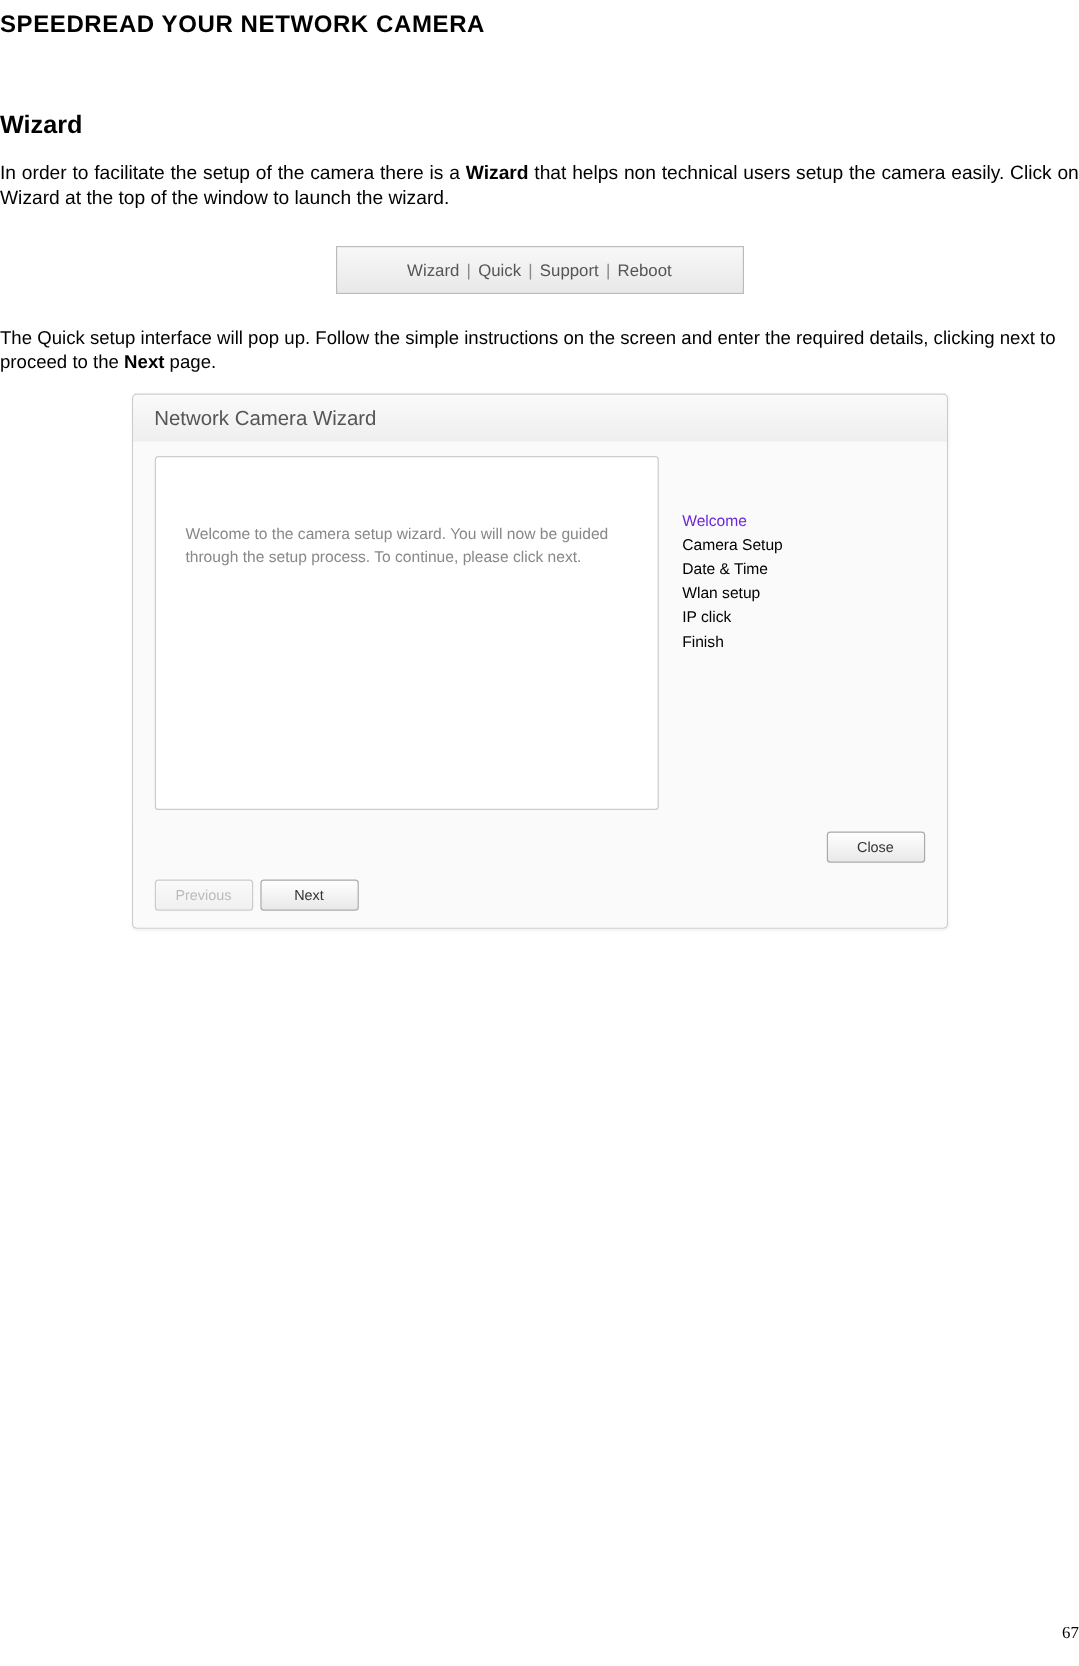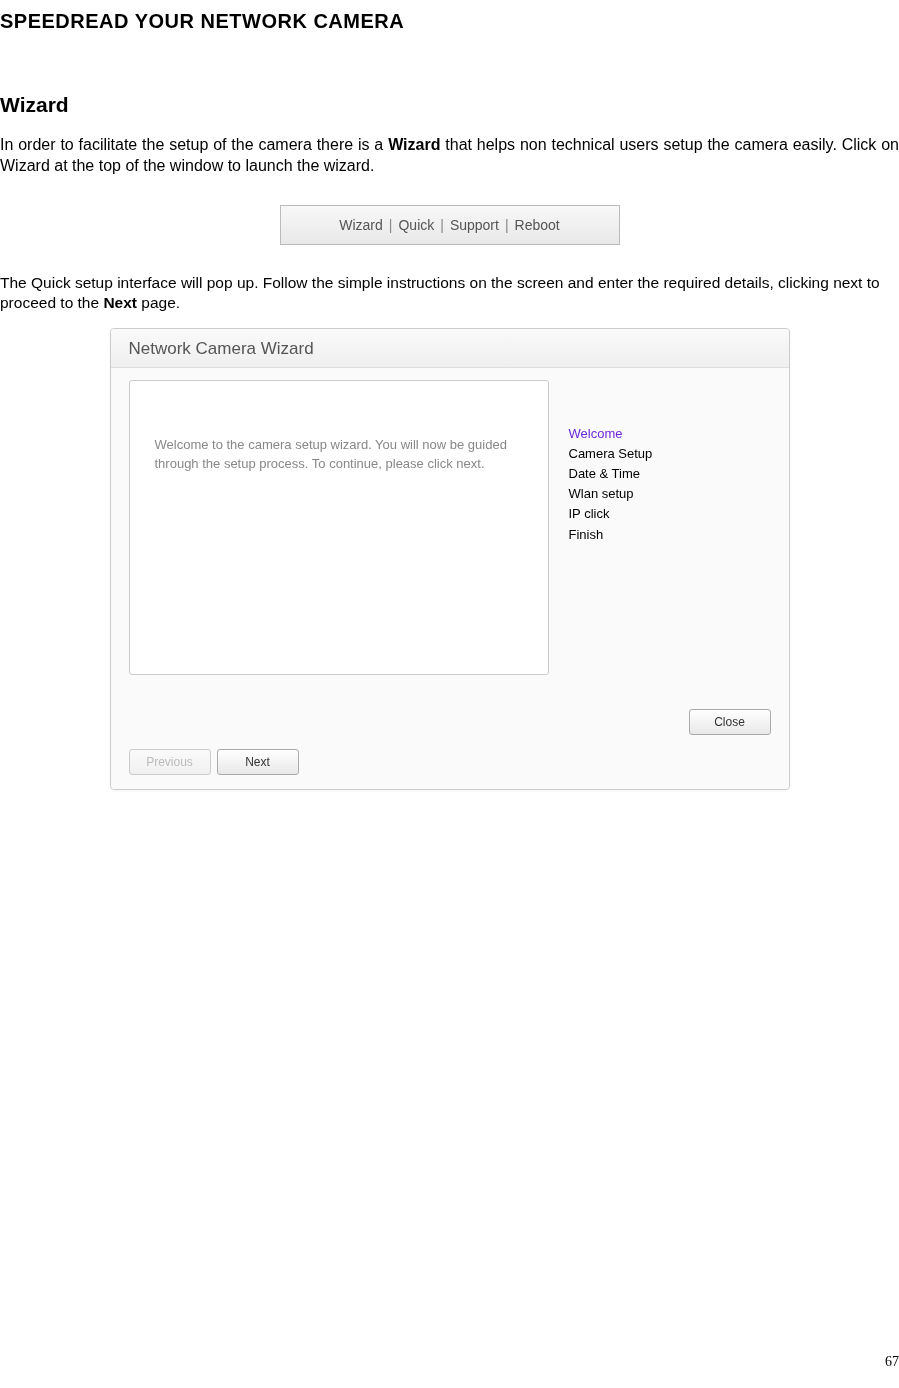--- a/index.html
+++ b/index.html
@@ -77,21 +77,21 @@
     }
     .wizard-body {
       display: flex;
       background: #fafafa;
     }
     .wizard-main {
       width: 420px;
       height: 295px;
       border: 1px solid #ccc;
       border-radius: 3px;
-      margin: 12px 0 28px 18px;
+      margin: 12px 0 12px 18px;
       background: white;
       padding: 55px 25px 20px 25px;
       font-family: Verdana, sans-serif;
       font-size: 13px;
       color: #888;
       line-height: 1.45;
     }
     .wizard-main p {
       margin-bottom: 16px;
     }

